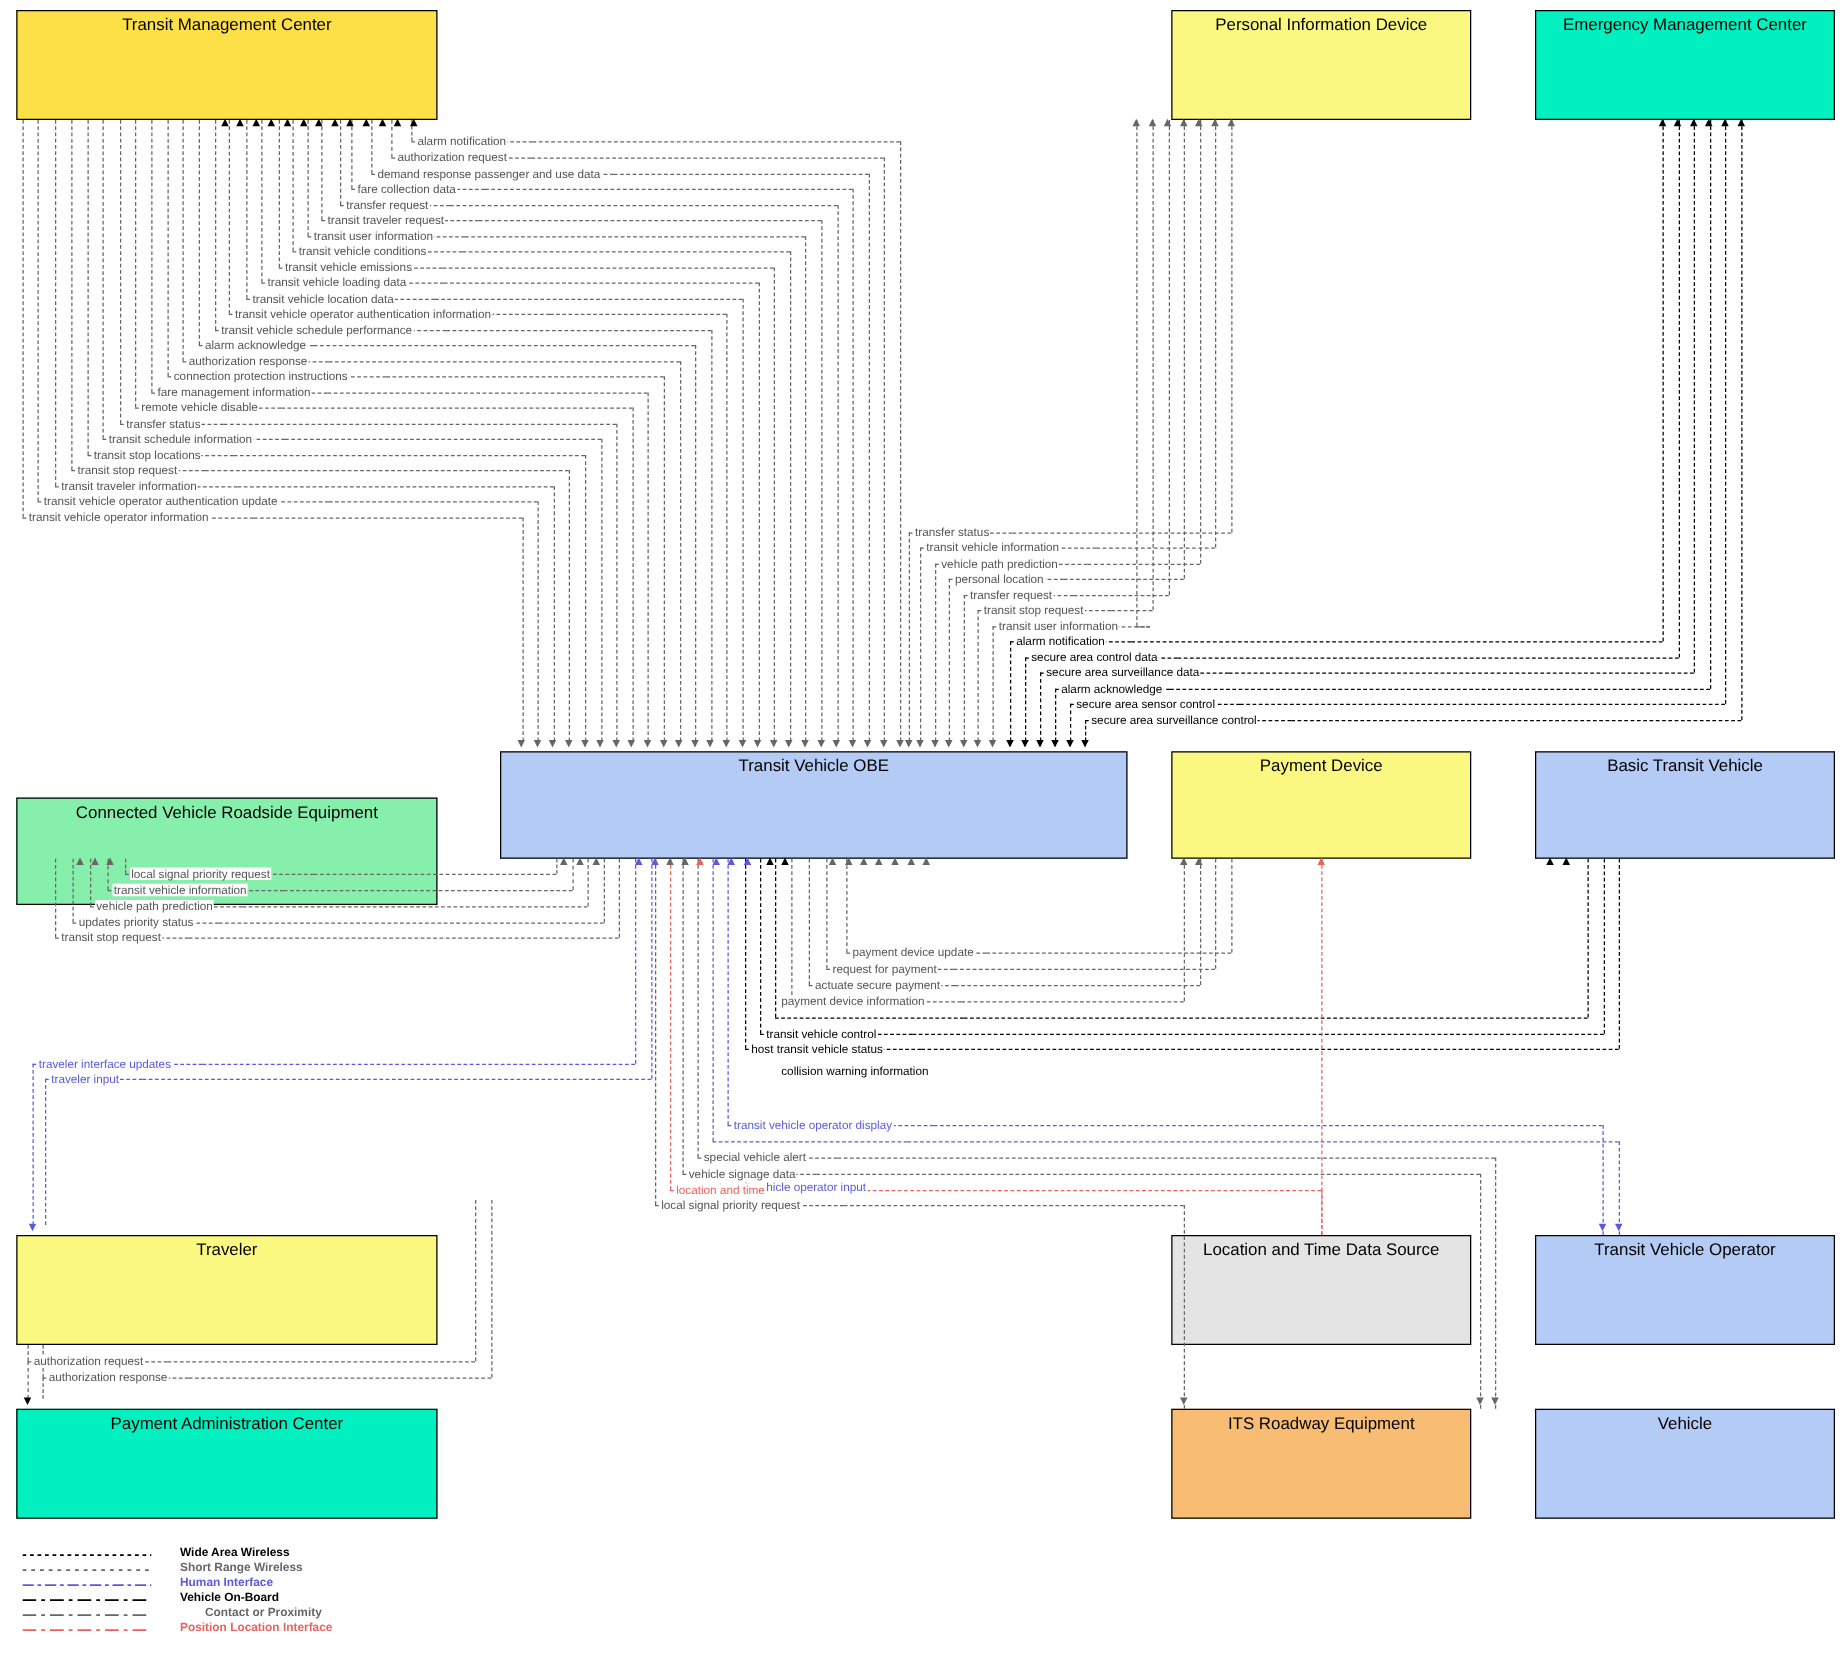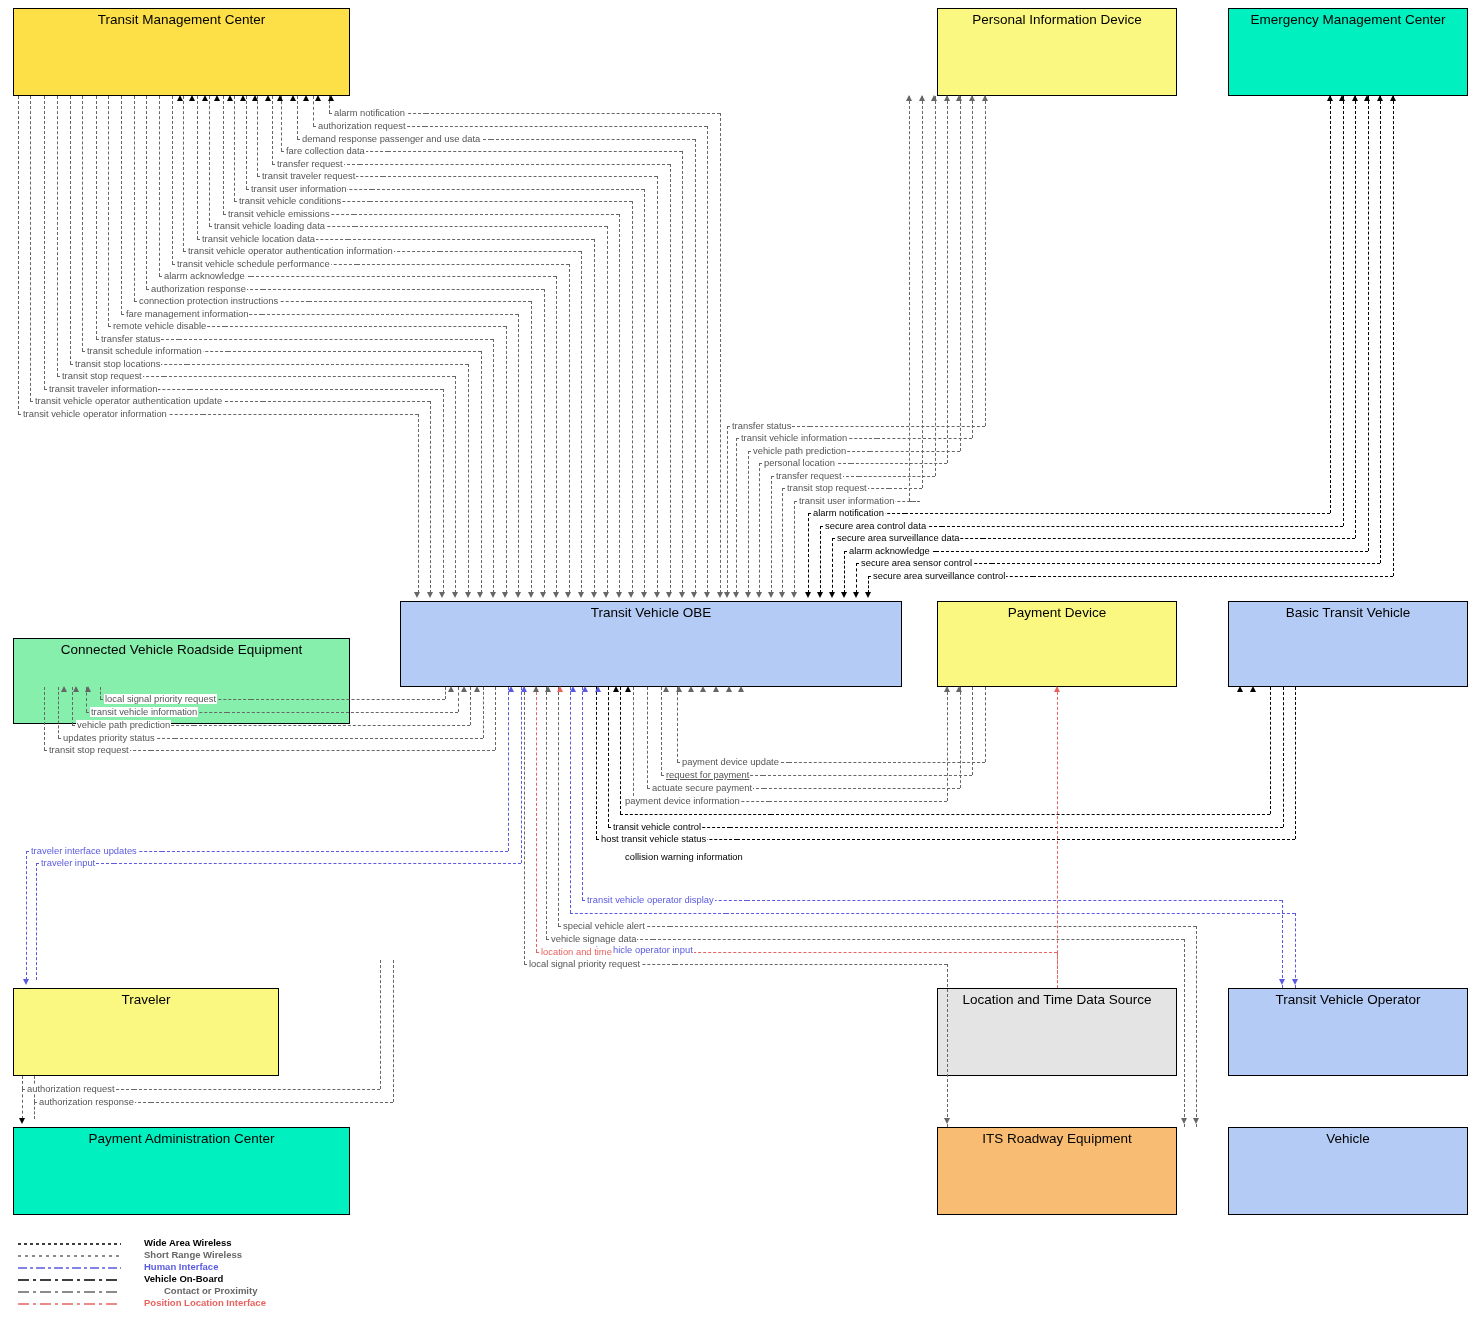--- a/index.html
+++ b/index.html
@@ -66,21 +66,21 @@
       </div>
       <div class="node" style="left: 400px; top: 601px; width: 502px; height: 86px; background: rgb(180, 203, 245);">
         <div class="title">Transit Vehicle OBE</div>
       </div>
       <div class="node" style="left: 937px; top: 601px; width: 240px; height: 86px; background: rgb(251, 248, 129);">
         <div class="title">Payment Device</div>
       </div>
       <div class="node" style="left: 1228px; top: 601px; width: 240px; height: 86px; background: rgb(180, 203, 245);">
         <div class="title">Basic Transit Vehicle</div>
       </div>
-      <div class="node" style="left: 13px; top: 988px; width: 266px; height: 88px; background: rgb(251, 248, 129); padding-left: 14px;">
+      <div class="node" style="left: 13px; top: 988px; width: 337px; height: 88px; background: rgb(251, 248, 129); padding-left: 14px;">
         <div class="title">Traveler</div>
       </div>
       <div class="node" style="left: 937px; top: 988px; width: 240px; height: 88px; background: rgb(228, 228, 228);">
         <div class="title">Location and Time Data Source</div>
       </div>
       <div class="node" style="left: 1228px; top: 988px; width: 240px; height: 88px; background: rgb(180, 203, 245);">
         <div class="title">Transit Vehicle Operator</div>
       </div>
       <div class="node" style="left: 13px; top: 1127px; width: 337px; height: 88px; background: rgb(0, 240, 192);">
         <div class="title">Payment Administration Center</div>
@@ -499,21 +499,21 @@
       <div class="flowlabel fl-black" style="left: 836px; top: 533px;">secure area surveillance data</div>
       <div class="flowlabel fl-black" style="left: 848px; top: 546px;">alarm acknowledge</div>
       <div class="flowlabel fl-black" style="left: 860px; top: 558px;">secure area sensor control</div>
       <div class="flowlabel fl-black" style="left: 872px; top: 571px;">secure area surveillance control</div>
       <div class="flowlabel fl-gray" style="left: 104px; top: 694px;">local signal priority request</div>
       <div class="flowlabel fl-gray" style="left: 90px; top: 707px;">transit vehicle information</div>
       <div class="flowlabel fl-gray" style="left: 76px; top: 720px;">vehicle path prediction</div>
       <div class="flowlabel fl-gray" style="left: 62px; top: 733px;">updates priority status</div>
       <div class="flowlabel fl-gray" style="left: 48px; top: 745px;">transit stop request</div>
       <div class="flowlabel fl-gray" style="left: 681px; top: 757px;">payment device update</div>
-      <div class="flowlabel fl-gray" style="left: 665px; top: 770px; text-decoration: underline;">request for payment</div>
+      <div class="flowlabel fl-gray" style="left: 665px; top: 770px;">request for payment</div>
       <div class="flowlabel fl-gray" style="left: 651px; top: 783px;">actuate secure payment</div>
       <div class="flowlabel fl-gray" style="left: 624px; top: 796px;">payment device information</div>
       <div class="flowlabel fl-black" style="left: 624px; top: 809px; margin-top: 43px;">collision warning information</div>
       <div class="flowlabel fl-black" style="left: 612px; top: 822px;">transit vehicle control</div>
       <div class="flowlabel fl-black" style="left: 600px; top: 834px;">host transit vehicle status</div>
       <div class="flowlabel fl-blue" style="left: 30px; top: 846px;">traveler interface updates</div>
       <div class="flowlabel fl-blue" style="left: 40px; top: 858px;">traveler input</div>
       <div class="flowlabel fl-blue" style="left: 586px; top: 895px;">transit vehicle operator display</div>
       <div class="flowlabel fl-blue" style="left: 574px; top: 945px;">transit vehicle operator input</div>
       <div class="flowlabel fl-gray" style="left: 562px; top: 921px;">special vehicle alert</div>

